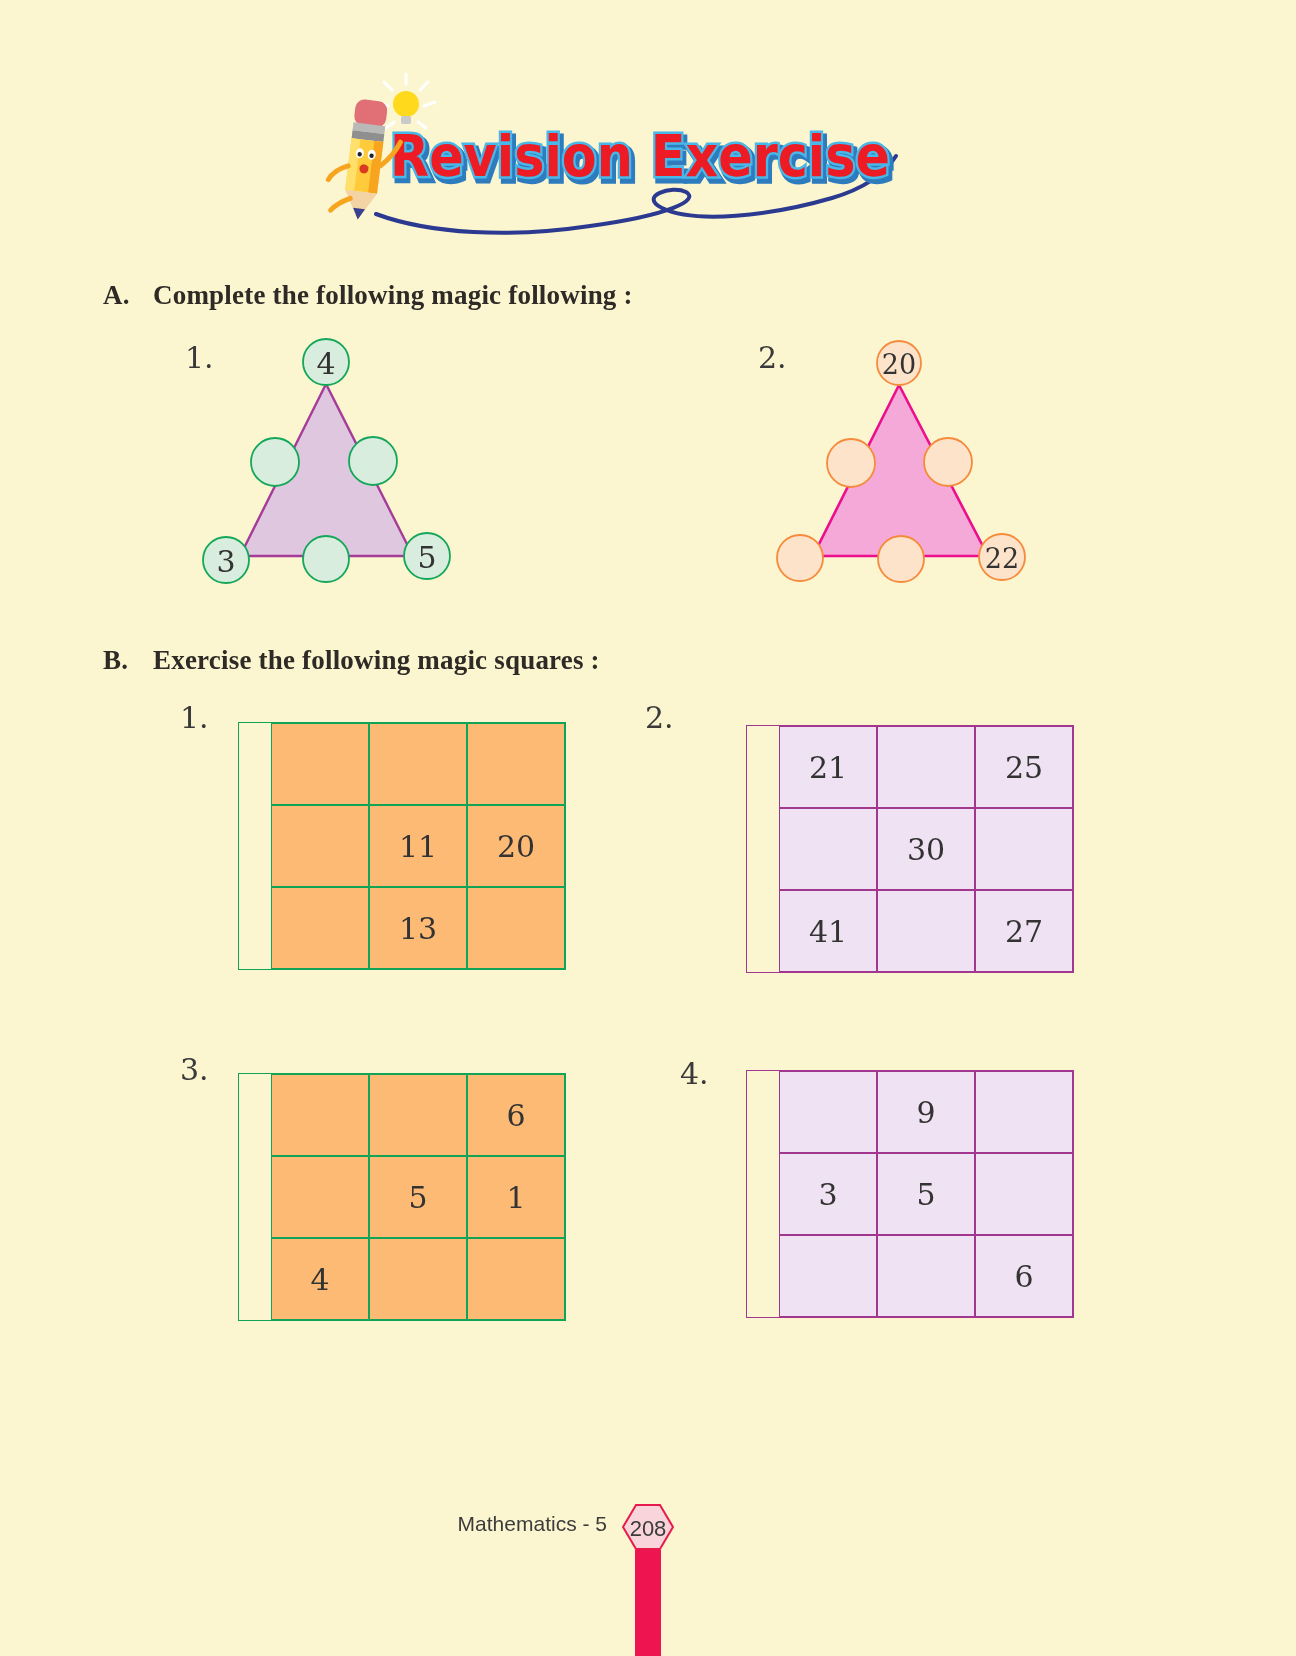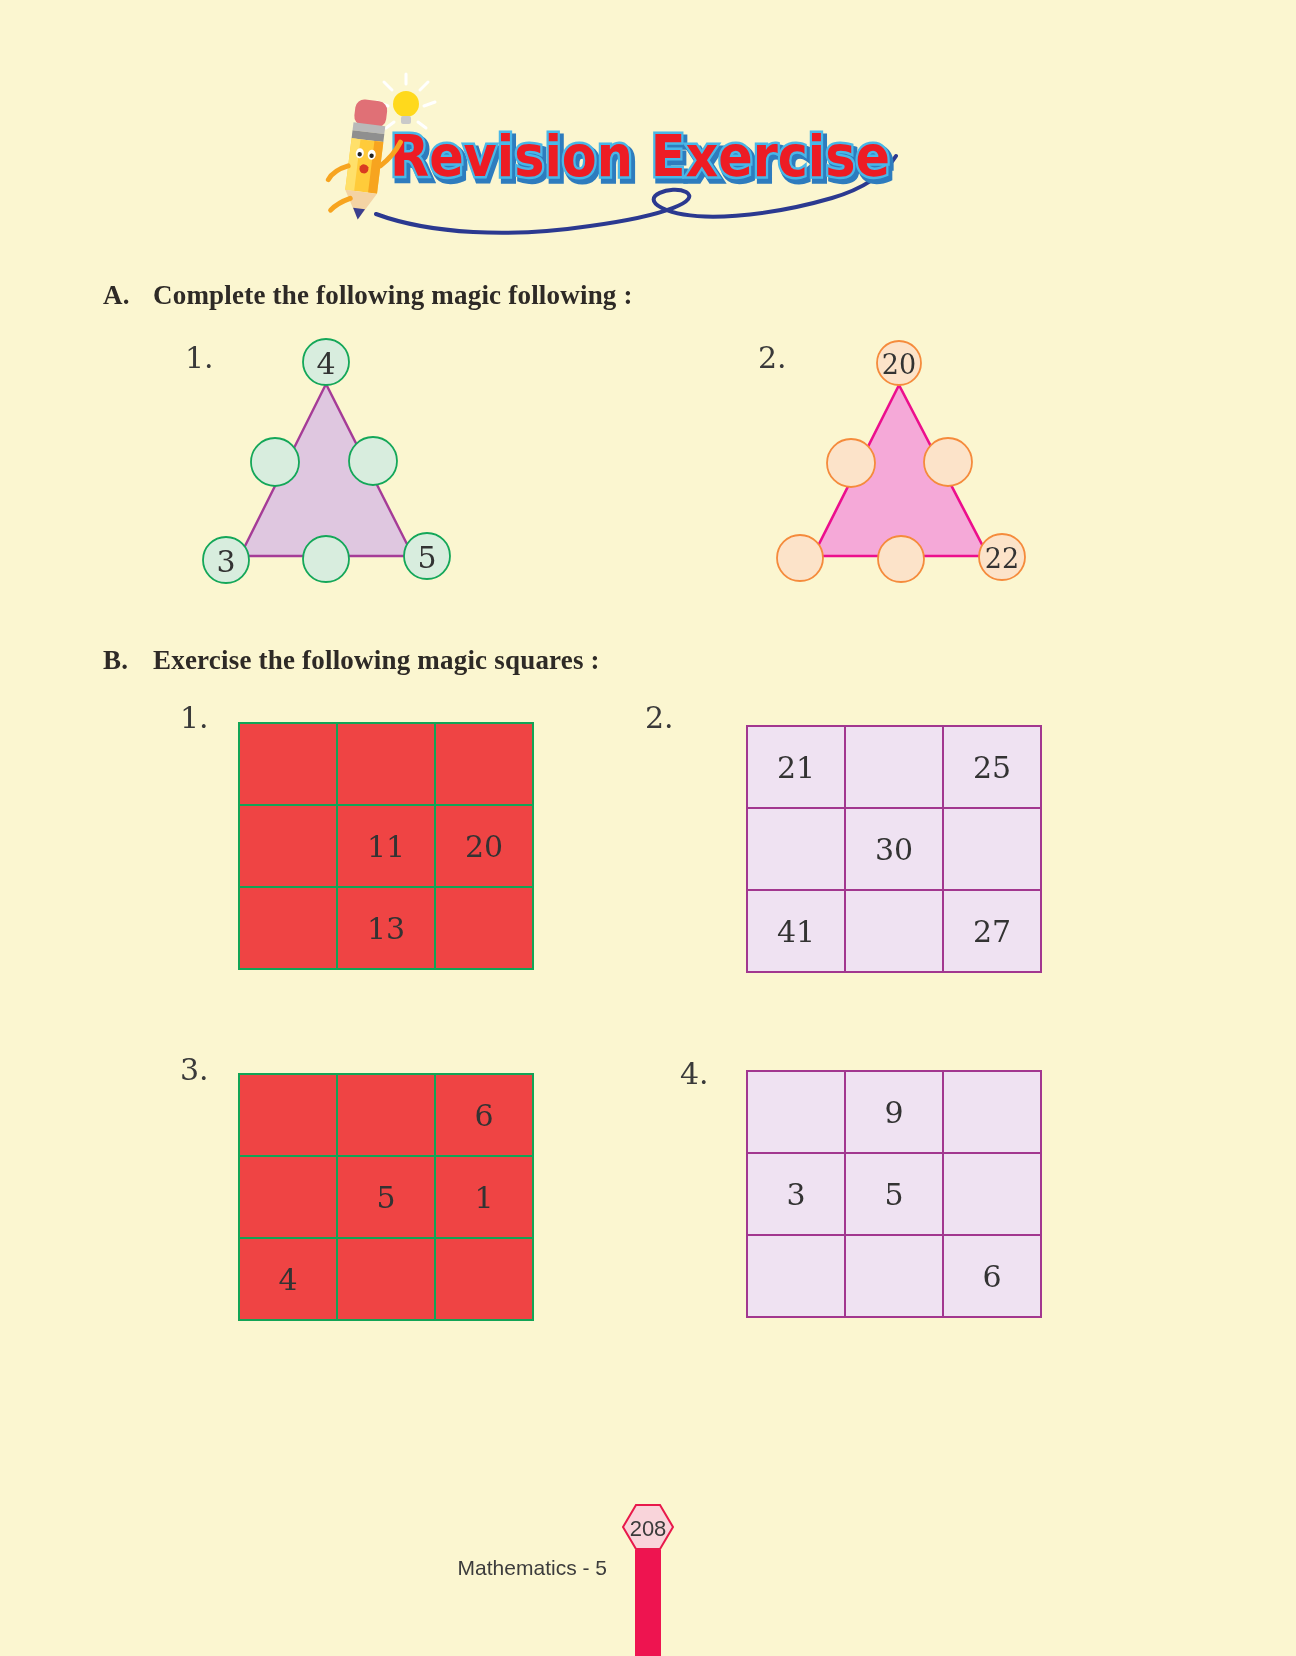--- a/index.html
+++ b/index.html
@@ -9,25 +9,25 @@
     font-family:"Liberation Serif", serif;
   }
   .abs { position:absolute; }
 
   .heading { display:flex; gap:16px; font-weight:bold; font-size:27px; color:#2E2A26;
              font-family:"Liberation Serif", serif; letter-spacing:0.2px; }
   .heading .hlabel { width:34px; }
 
   .item-label { font-family:"DejaVu Serif", serif; font-size:30px; color:#3A3A3A; }
 
-  .msq { display:grid; grid-template-columns:repeat(3,98px); grid-template-rows:repeat(3,82px); }
+  .msq { display:grid; grid-template-columns:repeat(3,98px); grid-template-rows:repeat(3,82px);padding-left:32px; }
   .msq .cell { display:flex; align-items:center; justify-content:center;
                font-family:"DejaVu Serif", serif; font-size:30px; color:#333333; }
   .msq.green { border:1.5px solid #12A456; }
-  .msq.green .cell { border:1px solid #12A456; background:#ef4444; }
+  .msq.green .cell { border:1px solid #12A456; background:#fdba74; }
   .msq.purple { border:1.5px solid #A2378F; }
   .msq.purple .cell { border:1px solid #A2378F; background:#EFE2F2; }
 
   .tri-num { font-family:"DejaVu Serif", serif; fill:#333333; }
 
   .footer-text { font-family:"Liberation Sans", sans-serif; font-size:21px; color:#3C3C3C;
                  width:205px; text-align:right; }
   .ribbon { background:#EE1450; }
 
   .badge-num { font-family:"Liberation Sans", sans-serif; fill:#3B3B3B; }
@@ -186,20 +186,20 @@
   <div class="cell">9</div>
   <div class="cell"></div>
   <div class="cell">3</div>
   <div class="cell">5</div>
   <div class="cell"></div>
   <div class="cell"></div>
   <div class="cell"></div>
   <div class="cell">6</div>
 </div>
 
-<div class="abs footer-text" style="left:402px; top:1512px;margin-top:44px;">Mathematics - 5</div>
+<div class="abs footer-text" style="left:402px; top:1512px;">Mathematics - 5</div>
 
 <svg class="abs" style="left:621px; top:1502px;" width="54" height="50">
   <polygon points="2,25 15,3 39,3 52,25 39,47 15,47" fill="#F9D4DA" stroke="#E8194B" stroke-width="2"></polygon>
   <text class="badge-num" x="27" y="26" font-size="22" text-anchor="middle" dominant-baseline="central">208</text>
 </svg>
 
 <div class="abs ribbon" style="left:635px; top:1550px; width:26px; height:106px;"></div>
 
 </body></html>

